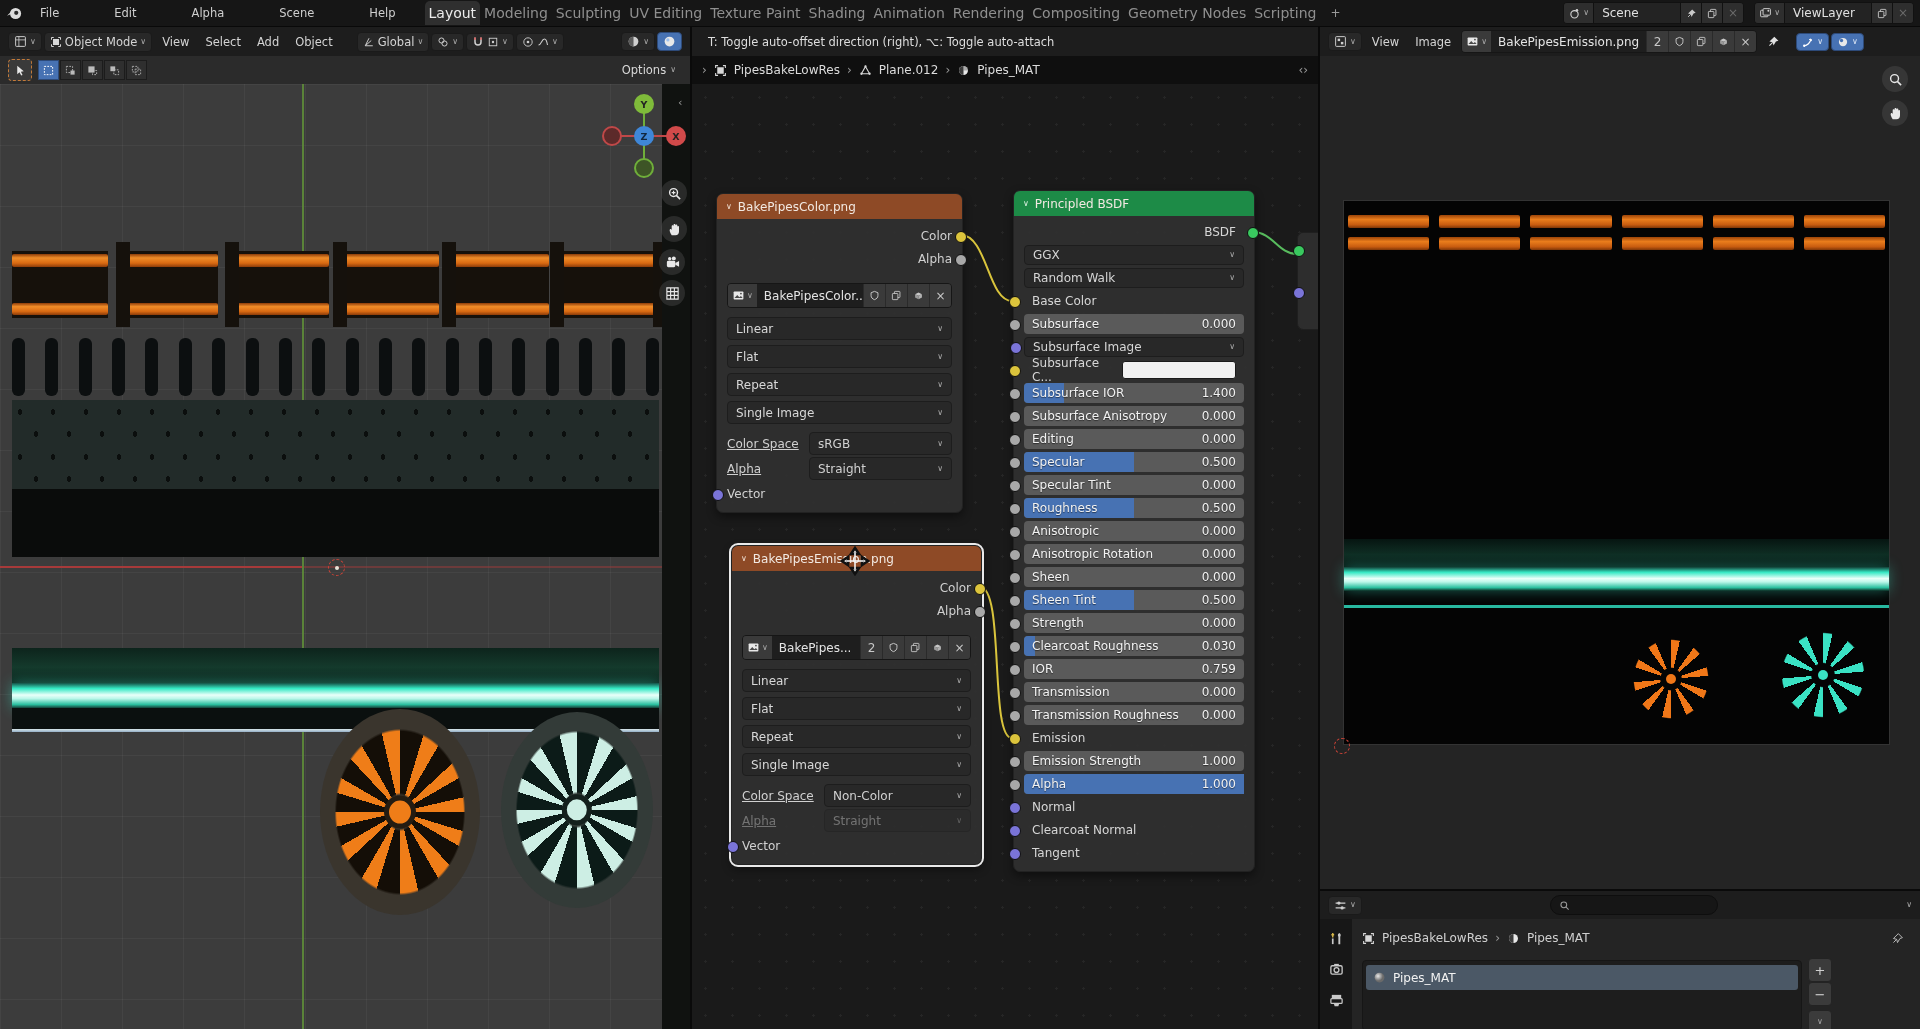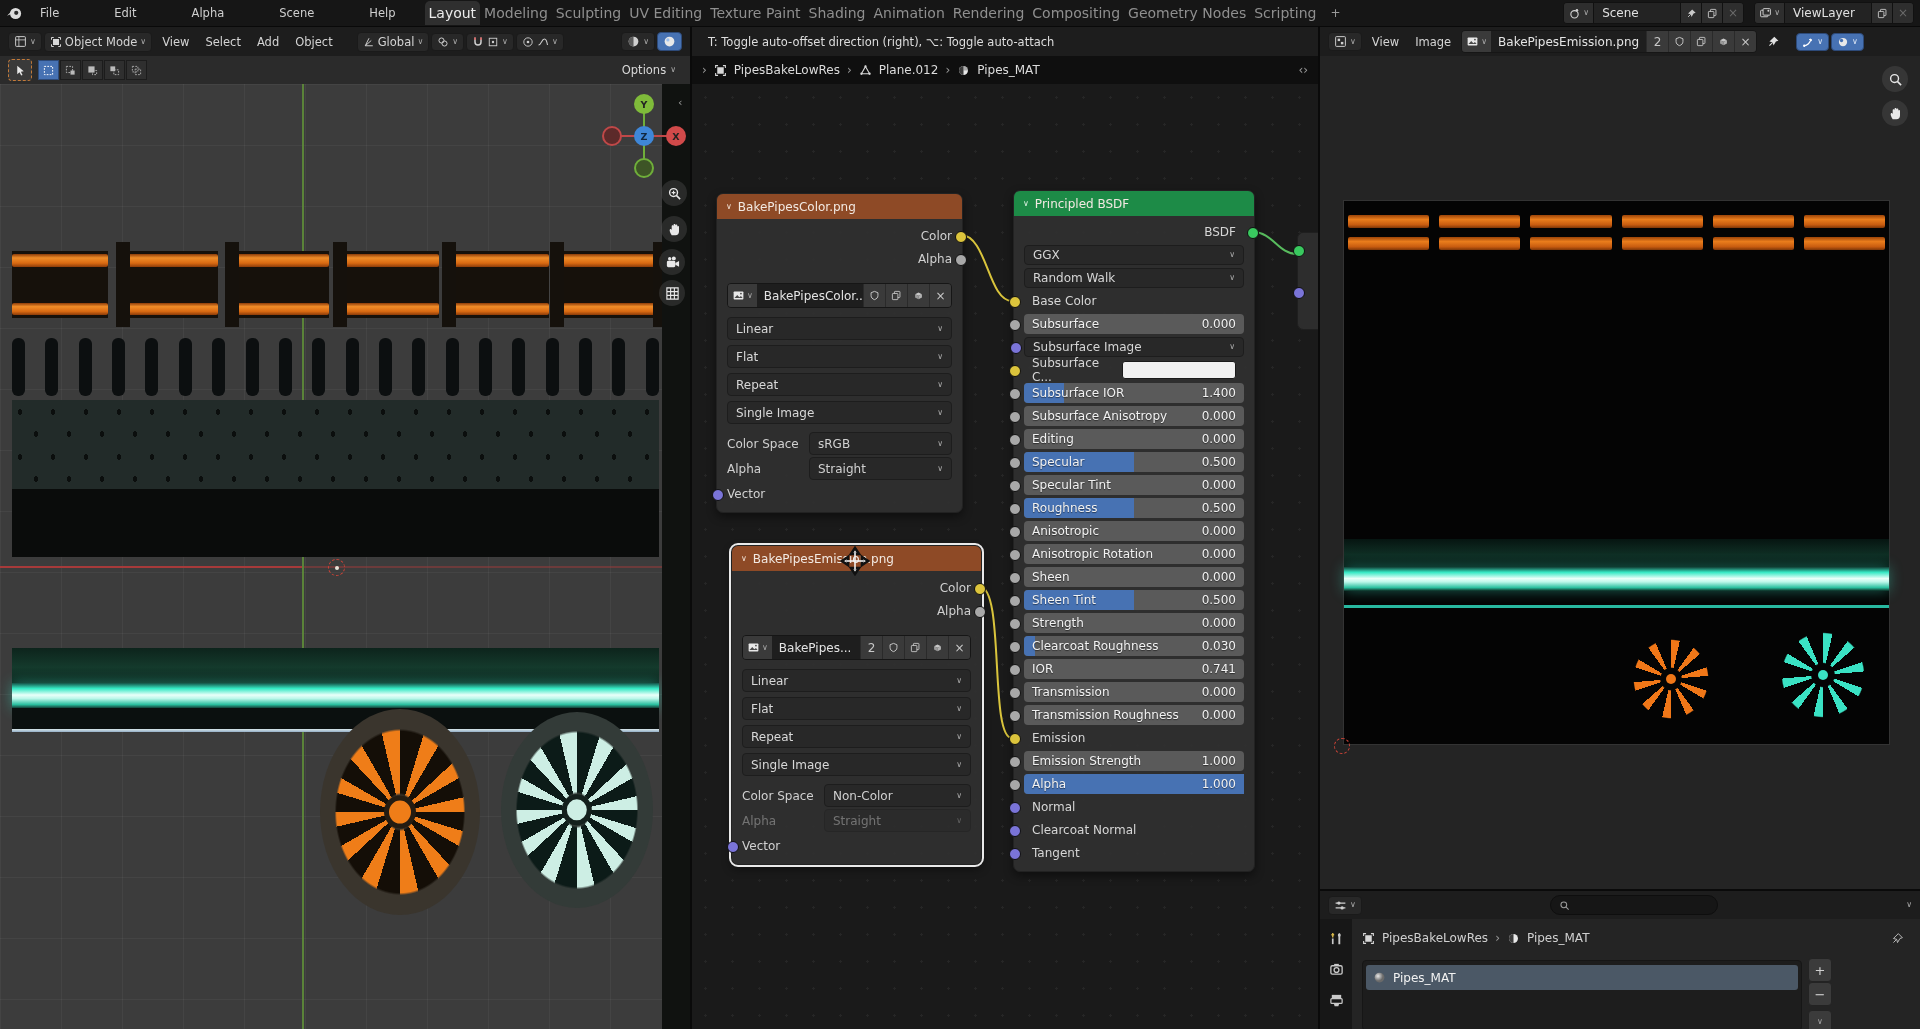--- a/index.html
+++ b/index.html
@@ -69,21 +69,21 @@
   .sock{position:absolute;width:10px;height:10px;border-radius:50%;border:1px solid #101010;top:50%;margin-top:-5px;}
   .sock.l{left:-15px;} .sock.r{right:-15px;}
   .dd{position:relative;height:21px;margin:0 10px;background:#282828;border:1px solid #1d1d1d;border-radius:4px;display:flex;align-items:center;padding:0 8px;color:#d8d8d8;}
   .dd .chevt{margin-left:auto;}
   .imgfield{height:23px;margin:0 10px;display:flex;border-radius:4px;overflow:hidden;border:1px solid #161616;}
   .imgfield .if-ic{display:flex;align-items:center;gap:2px;background:#3a3a3a;padding:0 4px;}
   .imgfield .if-name{flex:1;display:flex;align-items:center;background:#1e1e1e;padding:0 7px;color:#e4e4e4;white-space:nowrap;overflow:hidden;}
   .imgfield .if-b{width:21px;display:flex;align-items:center;justify-content:center;background:#3a3a3a;border-left:1px solid #2a2a2a;color:#c8c8c8;}
   .lblrow{height:21px;margin:0 10px;display:flex;align-items:center;gap:6px;position:relative;}
   .lblrow .dd2{flex:1;height:21px;background:#282828;border:1px solid #1d1d1d;border-radius:4px;display:flex;align-items:center;padding:0 8px;margin:0;}
-  .lblrow .lw{width:76px;flex:none;}
+  .lblrow .lw{width:76px;flex:none;text-decoration:underline;}
   .dis{opacity:.42;}
   
   .p-row{position:relative;height:20px;margin:0 10px;border-radius:4px;display:flex;align-items:center;padding:0 8px;color:#d6d6d6;}
   .p-row .pvalue,.p-row .chevt,.p-row .swatch,.p-row .fillbar{display:none;}
   .p-row.t-sl{background:#5a5a5a;color:#f2f2f2;text-shadow:0 1px 1px rgba(0,0,0,.5);}
   .p-row.t-sl .pvalue{display:block;margin-left:auto;position:relative;z-index:1;}
   .p-row.t-sl .plabel{position:relative;z-index:1;}
   .p-row.t-sl .fillbar{display:block;position:absolute;left:0;top:0;bottom:0;background:#4772b3;border-radius:4px 0 0 4px;}
   .p-row.t-dd{background:#282828;border:1px solid #1d1d1d;height:18px;}
   .p-row.t-dd .chevt{display:block;margin-left:auto;}
@@ -819,21 +819,21 @@
           <span class="fillbar" style="width: 5%;"></span>
           <span class="plabel">Clearcoat Roughness</span>
           <span class="pvalue">0.030</span>
 
         </div>
 
         <div class="p-row t-sl">
           <span class="sock l" style="background: rgb(168, 168, 168);"></span>
           <span class="fillbar" style="width: 0%;"></span>
           <span class="plabel">IOR</span>
-          <span class="pvalue">0.741</span>
+          <span class="pvalue">0.759</span>
 
         </div>
 
         <div class="p-row t-sl">
           <span class="sock l" style="background: rgb(168, 168, 168);"></span>
           <span class="fillbar" style="width: 0%;"></span>
           <span class="plabel">Transmission</span>
           <span class="pvalue">0.000</span>
 
         </div>

